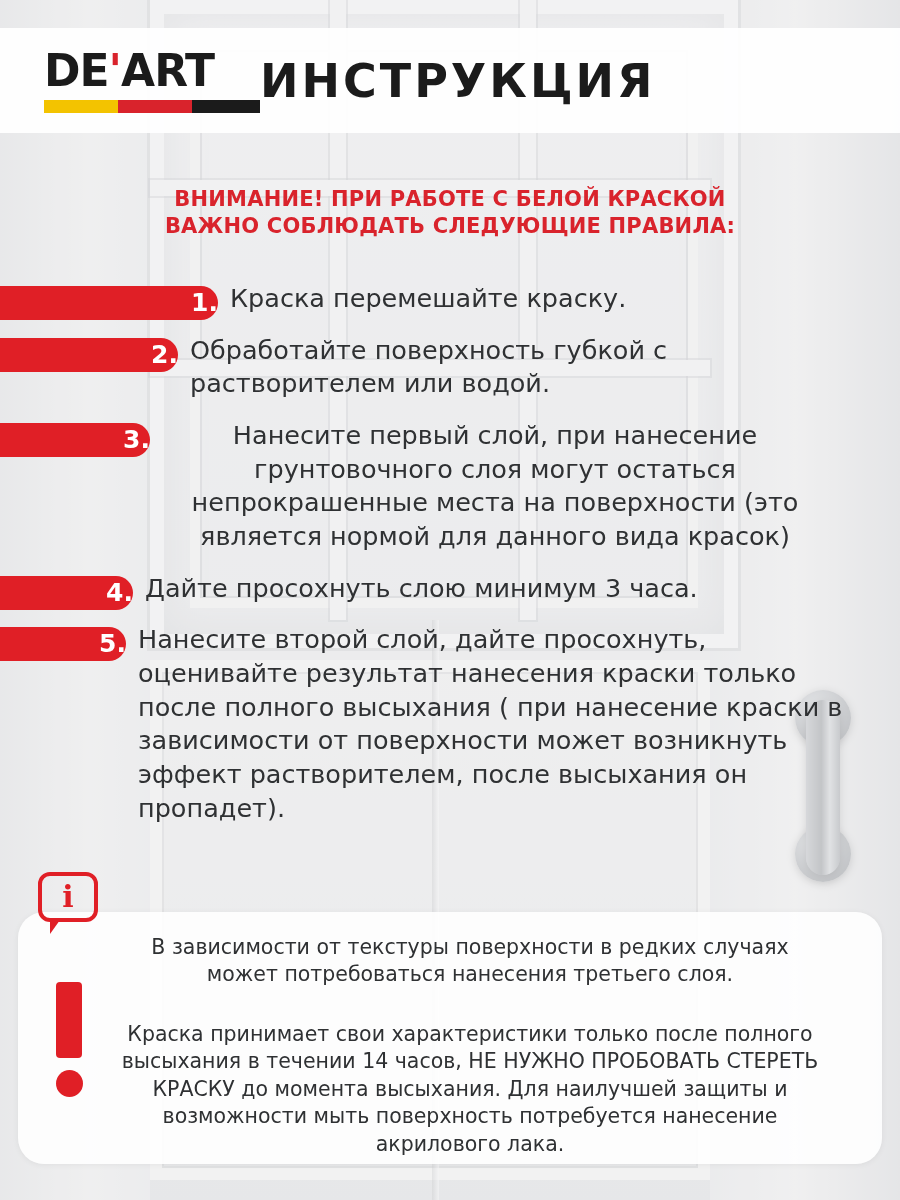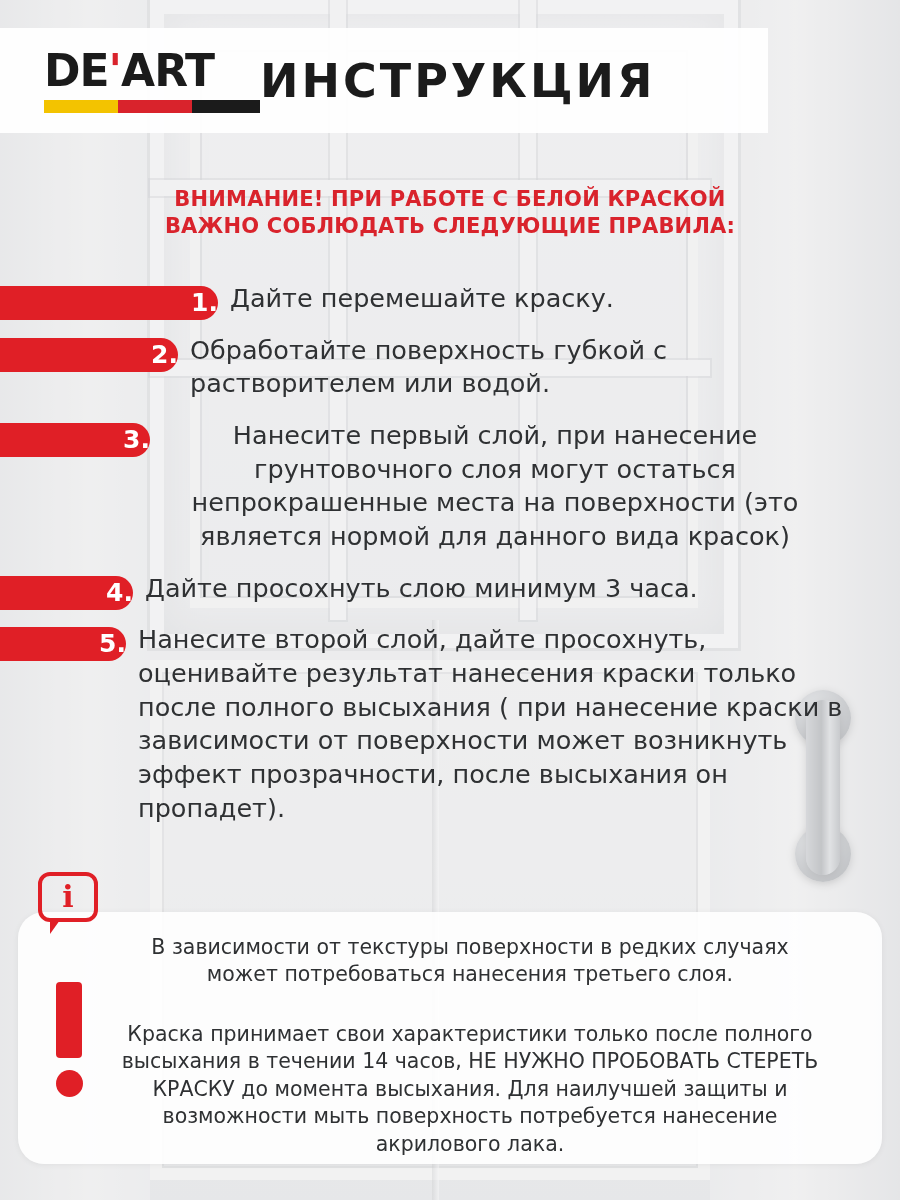--- a/index.html
+++ b/index.html
@@ -80,21 +80,21 @@
     z-index:0;
   }
 
   
   .wash{
     position:absolute;inset:0;background:rgba(238,239,240,0.55);z-index:1;
   }
 
   
   .header{
-    position:absolute;left:0;top:28px;width:768px;height:105px;
+    position:absolute;left:0;top:28px;width:900px;height:105px;
     background:rgba(255,255,255,0.93);
     z-index:3;
     display:flex;align-items:center;
   }
   .logo{
     margin-left:44px;width:216px;
   }
   .logo-word{
     font-family:"DejaVu Sans", sans-serif;
     font-weight:bold;font-size:44px;letter-spacing:-1px;color:#1b1b1b;
@@ -214,21 +214,21 @@
 <div class="attention">
   <div>ВНИМАНИЕ! ПРИ РАБОТЕ С БЕЛОЙ КРАСКОЙ</div>
   <div>ВАЖНО СОБЛЮДАТЬ СЛЕДУЮЩИЕ ПРАВИЛА:</div>
 </div>
 
 <div class="steps">
 
   <div class="step">
     <div class="tab" style="width:218px"></div>
     <div class="num" style="left:0;width:218px">1.</div>
-    <div class="txt indent1">Дайте перемешайте краску.</div>
+    <div class="txt indent1">Краска перемешайте краску.</div>
   </div>
 
   <div class="step">
     <div class="tab" style="width:178px"></div>
     <div class="num" style="left:0;width:178px">2.</div>
     <div class="txt indent2">Обработайте поверхность губкой с растворителем или водой.</div>
   </div>
 
   <div class="step">
     <div class="tab" style="width:150px"></div>
@@ -238,21 +238,21 @@
 
   <div class="step">
     <div class="tab" style="width:133px"></div>
     <div class="num" style="left:0;width:133px">4.</div>
     <div class="txt indent4">Дайте просохнуть слою минимум 3 часа.</div>
   </div>
 
   <div class="step">
     <div class="tab" style="width:126px"></div>
     <div class="num" style="left:0;width:126px">5.</div>
-    <div class="txt indent5">Нанесите второй слой, дайте просохнуть, оценивайте результат нанесения краски только после полного высыхания ( при нанесение краски в зависимости от поверхности может возникнуть эффект прозрачности, после высыхания он пропадет).</div>
+    <div class="txt indent5">Нанесите второй слой, дайте просохнуть, оценивайте результат нанесения краски только после полного высыхания ( при нанесение краски в зависимости от поверхности может возникнуть эффект растворителем, после высыхания он пропадет).</div>
   </div>
 
 </div>
 
 <div class="info-bubble">
   <div class="bub"></div>
   <div class="tail"></div>
   <div class="i">i</div>
 </div>
 

